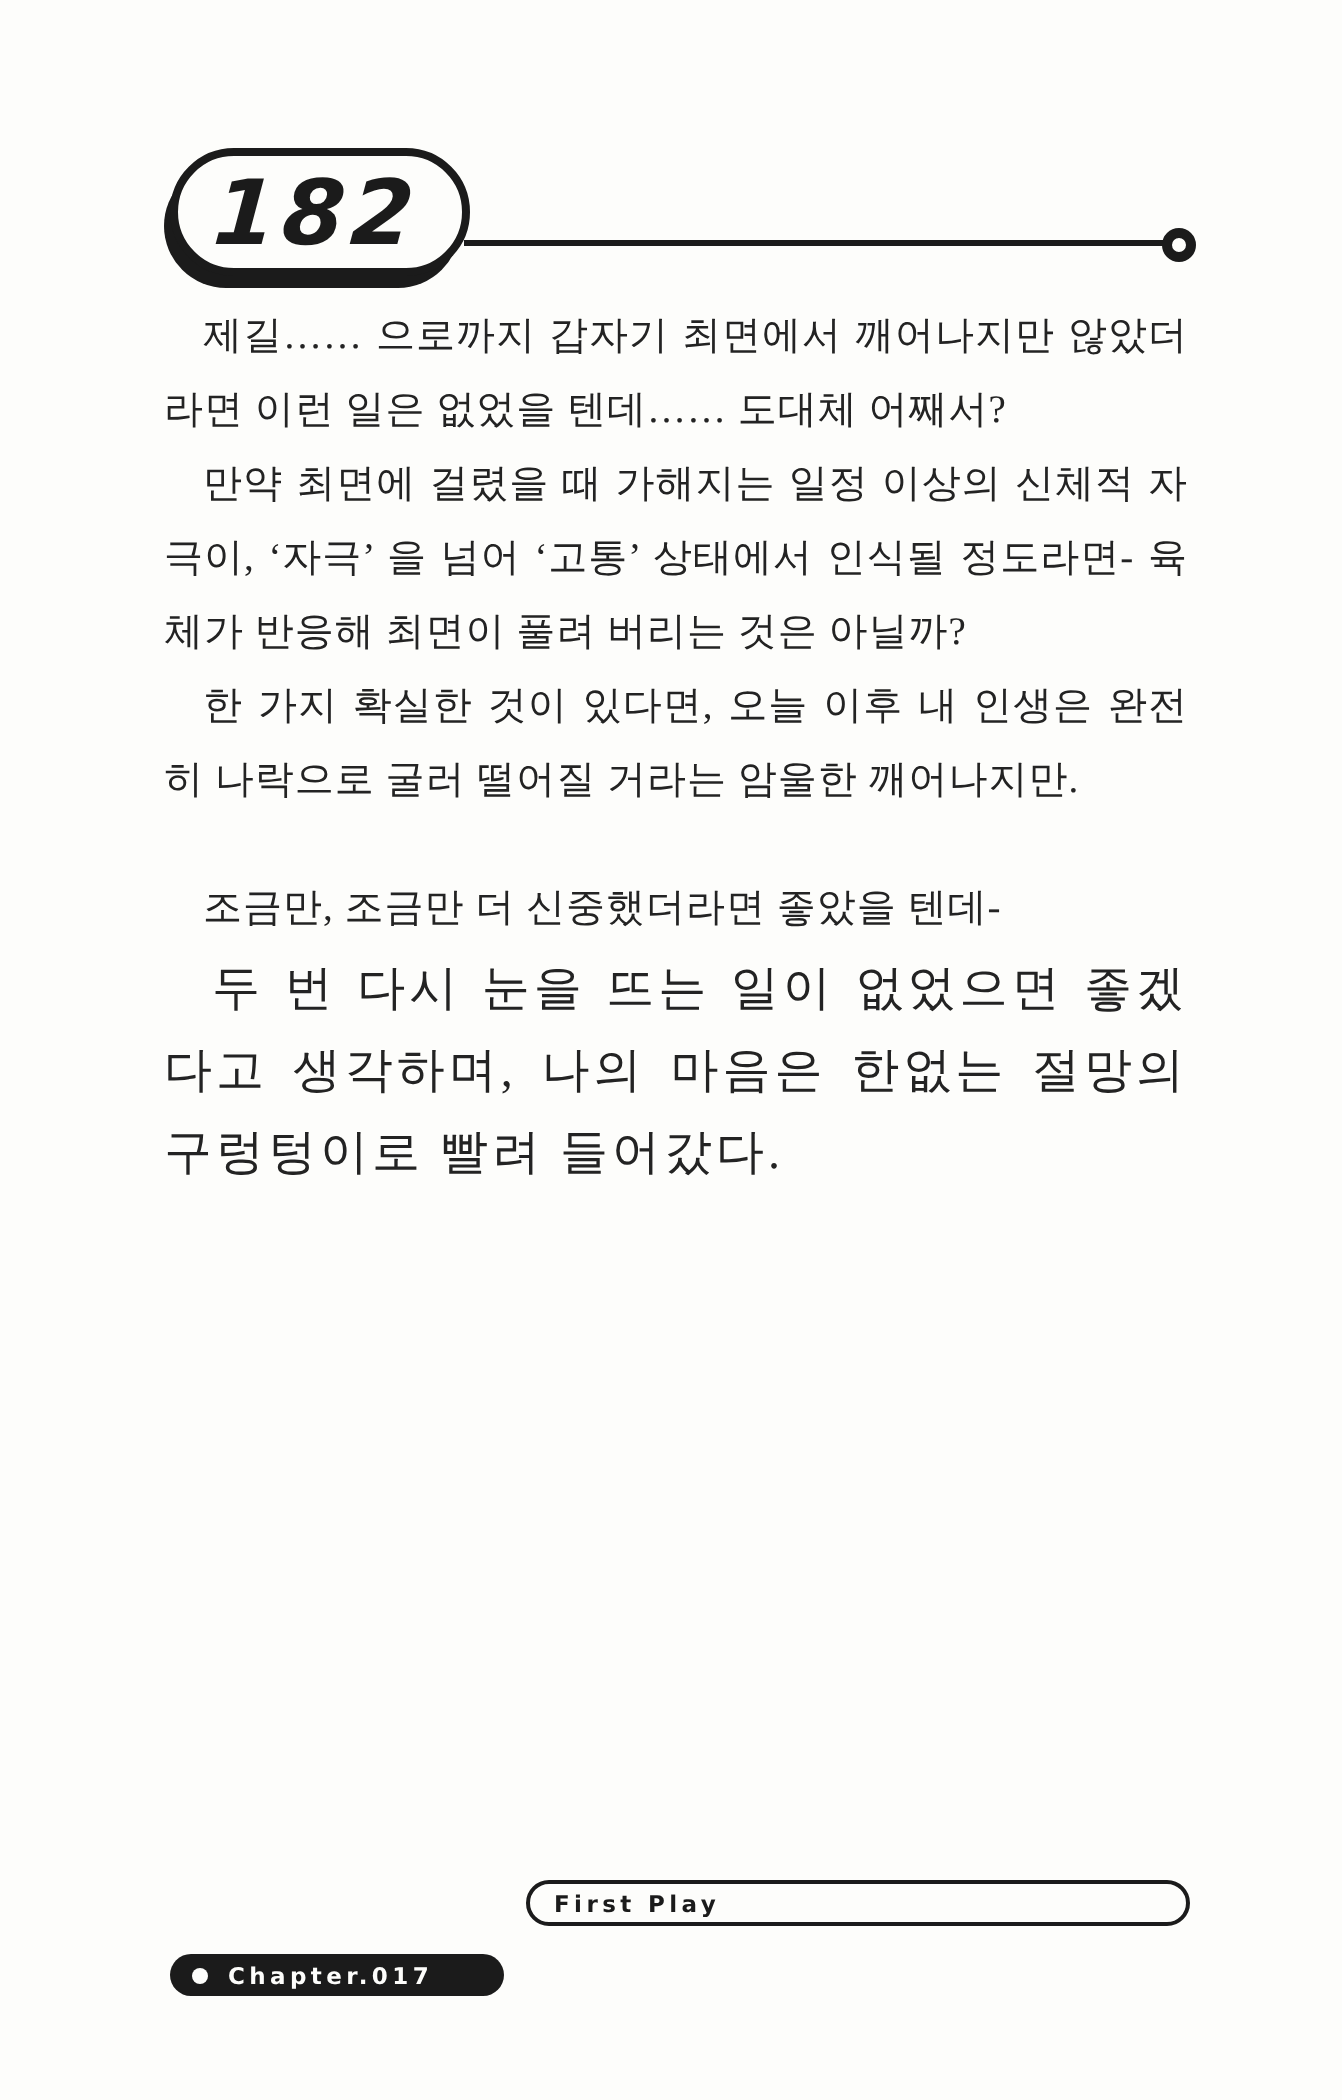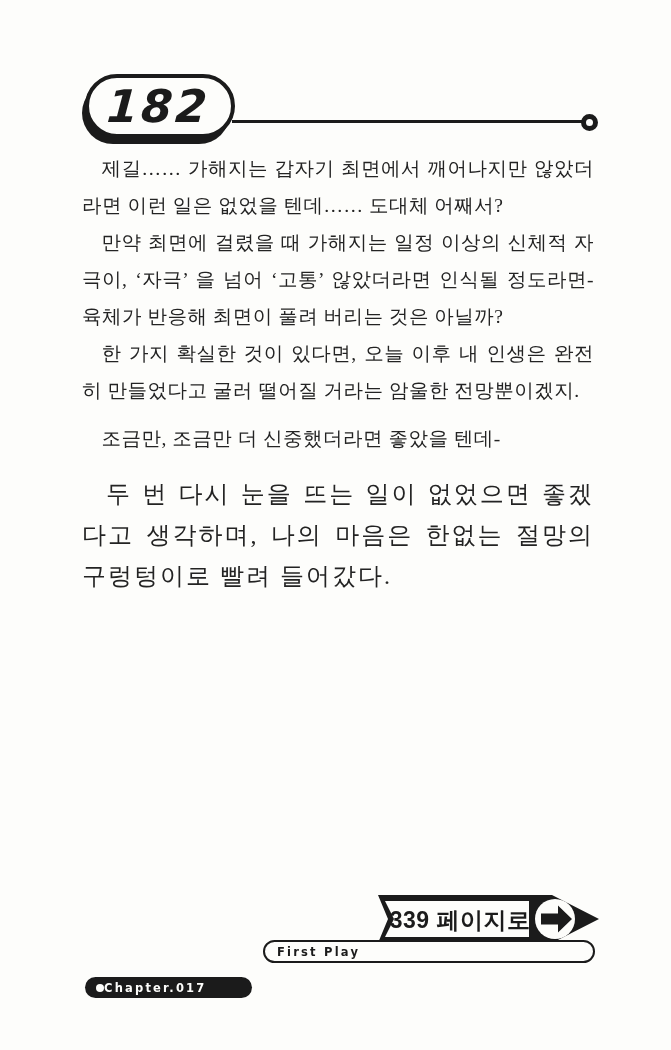--- a/index.html
+++ b/index.html
@@ -72,27 +72,27 @@
     font-size: 19.5px;
     line-height: 37px;
     letter-spacing: 0.5px;
     text-align: justify;
   }
   .body-text p {
     margin: 0;
     text-indent: 1em;
   }
   .body-text p.gap-before {
-    margin-top: 11px;
+    margin-top: 27px;
   }
   .body-text p.emphasis {
     font-size: 24px;
     line-height: 41px;
     letter-spacing: 2px;
-    margin-top: 17px;
+    margin-top: 2px;
   }
 
   
   .nav-box {
     position: absolute;
     left: 376px;
     top: 893px;
     width: 225px;
     height: 52px;
     cursor: pointer;
@@ -138,20 +138,21 @@
     background: #fdfdfb;
     margin-left: 11px;
     flex: none;
   }
   .chapter-label {
     color: #fdfdfb;
     font-family: "DejaVu Sans", sans-serif;
     font-weight: bold;
     font-size: 11.5px;
     letter-spacing: 2.2px;
+    margin-left: 10px;
     white-space: nowrap;
   }
   .section-box {
     position: absolute;
     left: 263px;
     top: 940px;
     width: 328px;
     height: 19px;
     background: #fdfdfb;
     border: 2px solid #1b1b1b;
@@ -174,36 +175,27 @@
 
 <div class="page">
 
   <div class="page-badge">
     <span class="num">182</span>
   </div>
   <div class="header-line"></div>
   <div class="line-end-ring"></div>
 
   <div class="body-text">
-    <p>제길…… 가해지는 갑자기 최면에서 깨어나지만 않았더라면 이런 일은 없었을 텐데…… 도대체 어째서?</p>
-    <p>만약 최면에 걸렸을 때 가해지는 일정 이상의 신체적 자극이, ‘자극’ 을 넘어 ‘고통’ 않았더라면 인식될 정도라면- 육체가 반응해 최면이 풀려 버리는 것은 아닐까?</p>
-    <p>한 가지 확실한 것이 있다면, 오늘 이후 내 인생은 완전히 만들었다고 굴러 떨어질 거라는 암울한 전망뿐이겠지.</p>
+    <p>제길…… 으로까지 갑자기 최면에서 깨어나지만 않았더라면 이런 일은 없었을 텐데…… 도대체 어째서?</p>
+    <p>만약 최면에 걸렸을 때 가해지는 일정 이상의 신체적 자극이, ‘자극’ 을 넘어 ‘고통’ 상태에서 인식될 정도라면- 육체가 반응해 최면이 풀려 버리는 것은 아닐까?</p>
+    <p>한 가지 확실한 것이 있다면, 오늘 이후 내 인생은 완전히 나락으로 굴러 떨어질 거라는 암울한 깨어나지만.</p>
     <p class="gap-before">조금만, 조금만 더 신중했더라면 좋았을 텐데-</p>
     <p class="emphasis">두 번 다시 눈을 뜨는 일이 없었으면 좋겠다고 생각하며, 나의 마음은 한없는 절망의 구렁텅이로 빨려 들어갔다.</p>
   </div>
 
-  <div class="nav-box">
-    <svg width="225" height="52" viewBox="0 0 225 52">
-      <polygon points="2,2 176,2 223,26 176,50 2,50 12,26" fill="#1b1b1b"></polygon>
-      <polygon points="9,8 153,8 153,44 9,44 18,26" fill="#fdfdfb"></polygon>
-      <circle cx="179" cy="26" r="20" fill="#fdfdfb"></circle>
-      <polygon points="165,20.5 182,20.5 182,12.5 196,26 182,39.5 182,31.5 165,31.5" fill="#1b1b1b"></polygon>
-    </svg>
-    <span class="nav-label">339 페이지로</span>
-  </div>
 
   <div class="chapter-pill">
     <span class="chapter-dot"></span>
     <span class="chapter-label">Chapter.017</span>
   </div>
   <div class="section-box">
     <span class="section-label">First Play</span>
   </div>
 
 </div>

